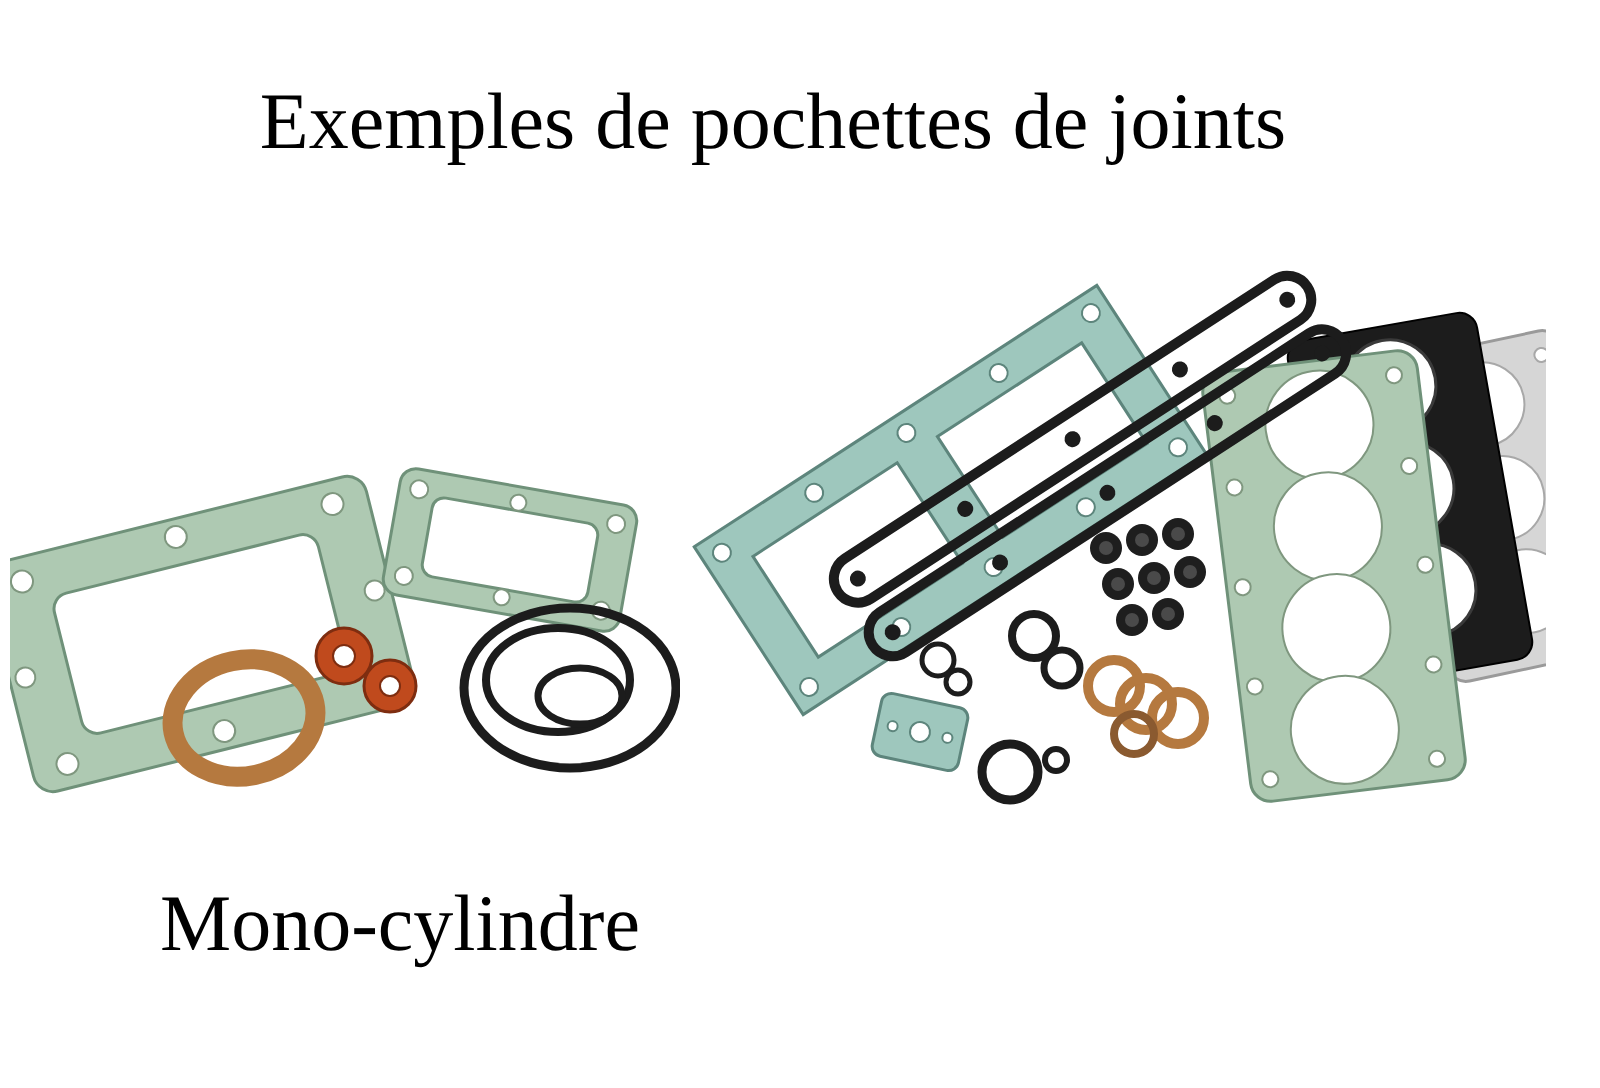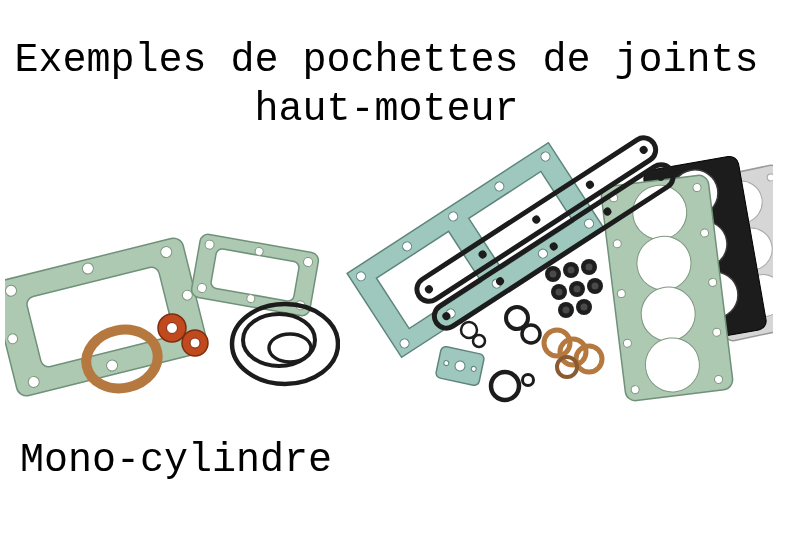--- a/index.html
+++ b/index.html
@@ -3,24 +3,24 @@
 <meta charset="utf-8">
 <style>
   :root{
     --background:#ffffff; --text:#000000;
     --gasket_green:#aec9b2; --outline_green:#6f9179;
     --gasket_teal:#9ec7bd; --gasket_gray:#d6d6d6;
     --gasket_black:#1c1c1c; --copper:#b5793f; --grommet_orange:#c04a1d;
   }
   html,body{margin:0;padding:0;background:var(--background);}
   .canvas{position:relative;width:773px;height:544px;background:var(--background);
-    overflow:hidden;font-family:Liberation Mono, monospace;color:var(--text);}
+    overflow:hidden;font-family:Liberation Serif, serif;color:var(--text);}
   .title{position:absolute;top:10px;left:0;width:100%;text-align:center;
     font-size:40px;line-height:1.22;font-weight:400;}
-  .label{position:absolute;font-size:40px;font-weight:400;}
+  .label{position:absolute;font-size:40px;font-weight:400;text-align:center;}
   .label-mono{left:20px;top:438px;width:360px;}
   .label-multi{left:398px;top:443px;width:384px;}
   svg{position:absolute;display:block;}
   .svg-mono{left:5px;top:222px;}
   .svg-multi{left:345px;top:128px;}
   .fill-green{fill:var(--gasket_green);stroke:var(--outline_green);stroke-width:1.5;}
   .fill-teal{fill:var(--gasket_teal);stroke:#5d857c;stroke-width:1.5;}
   .fill-gray{fill:var(--gasket_gray);stroke:#9a9a9a;stroke-width:1.5;}
   .fill-black{fill:var(--gasket_black);stroke:#000;stroke-width:1;}
   .hole{fill:#ffffff;stroke:#7f977f;stroke-width:1;}
@@ -33,21 +33,20 @@
   .seal{fill:#1e1e1e;}
   .seal-core{fill:#4a4a4a;}
 </style>
 </head>
 <body>
 
 <div class="canvas">
 
   <h1 class="title">
     <span>Exemples de pochettes de joints</span><br>
-    <span>haut-moteur</span>
   </h1>
 
   <svg class="svg-mono" width="335" height="210" viewBox="0 0 335 210">
 
     <g transform="translate(95,95) rotate(-14)">
       <path class="fill-green" fill-rule="evenodd" d="M-98,-49 a10,10 0 0 1 10,-10 h176 a10,10 0 0 1 10,10 v98 a10,10 0 0 1 -10,10 h-176 a10,10 0 0 1 -10,-10 z
            M-68,-28 a8,8 0 0 1 8,-8 h120 a8,8 0 0 1 8,8 v56 a8,8 0 0 1 -8,8 h-120 a8,8 0 0 1 -8,-8 z"></path>
       <circle class="hole" cx="-80" cy="-47" r="5.5"></circle>
         <circle class="hole" cx="0" cy="-50" r="5.5"></circle>
       <circle class="hole" cx="80" cy="-47" r="5.5"></circle>

